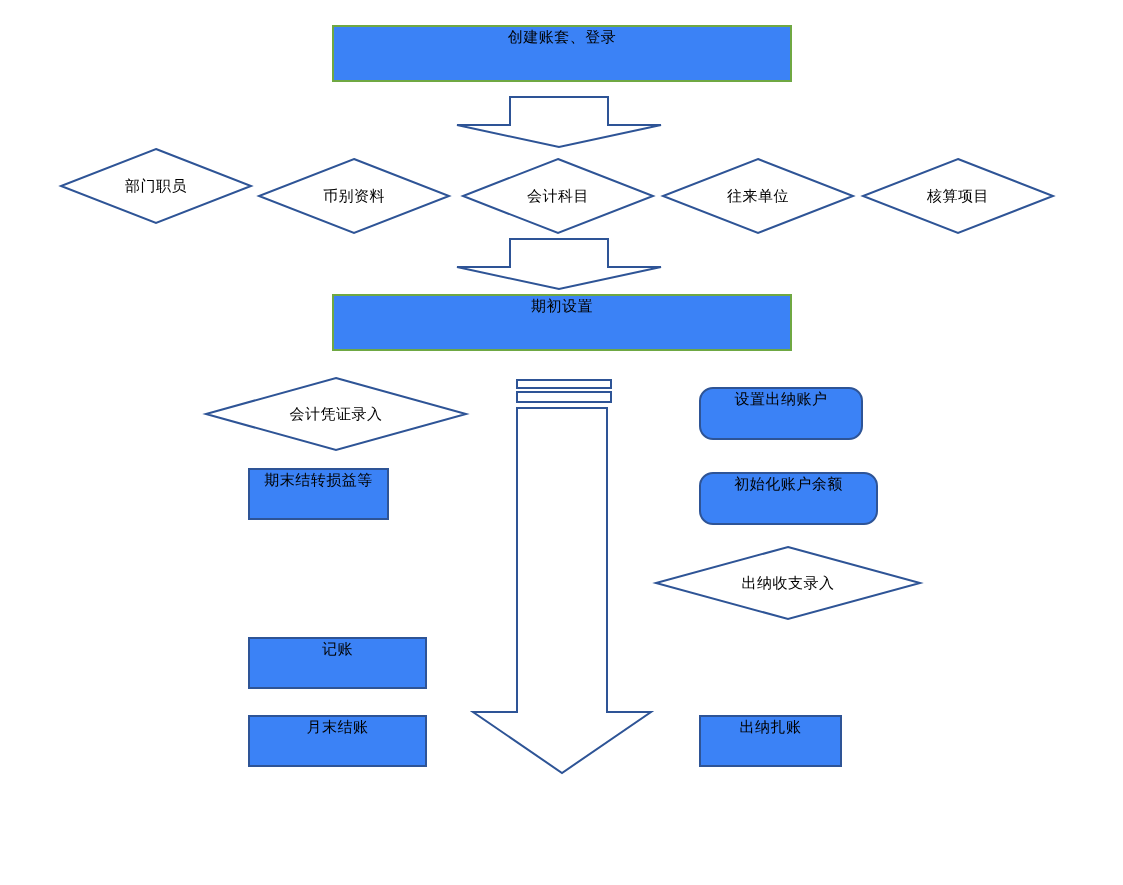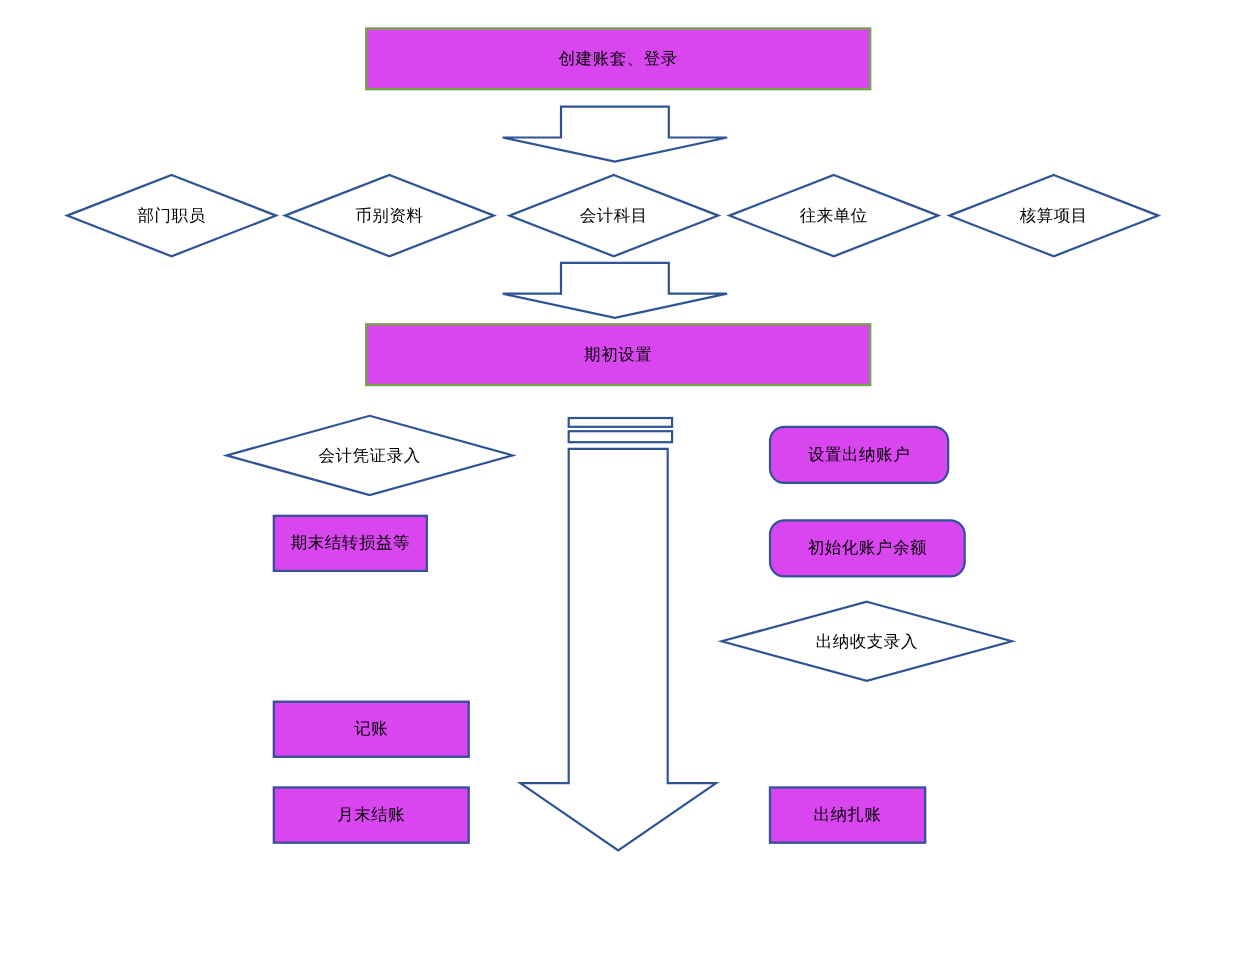--- a/index.html
+++ b/index.html
@@ -14,28 +14,27 @@
     position: relative;
     width: 1123px;
     height: 885px;
     background: #ffffff;
     overflow: hidden;
   }
   .node {
     position: absolute;
     box-sizing: border-box;
     display: flex;
-    align-items: center;
     justify-content: center;
     text-align: center;
     color: #000000;
     font-size: 15px;
     line-height: 1.3;
     letter-spacing: 0.5px;
-    background: #d946ef;
+    background: #3b82f6;
   }
   .rect-green {
     border: 2px solid #6FA843;
   }
   .rect-blue {
     border: 2px solid #2E5496;
   }
   .rect-blue-round {
     border: 2px solid #2E5496;
     border-radius: 14px;
@@ -85,21 +84,21 @@
 <div id="canvas">
 
   <div class="node rect-green" style="left:332px; top:25px; width:460px; height:57px;">
     <span>创建账套、登录</span>
   </div>
 
   <svg class="arrow-svg" style="left:456px; top:96px; width:206px; height:52px;" viewBox="0 0 206 52">
     <path class="arrow-path" d="M 54 1 L 152 1 L 152 29 L 205 29 L 103 51 L 1 29 L 54 29 Z"></path>
   </svg>
 
-  <div class="diamond-wrap" style="left:60px; top:158px; width:192px; height:76px;">
+  <div class="diamond-wrap" style="left:60px; top:148px; width:192px; height:76px;">
     <svg width="192" height="76" viewBox="0 0 192 76">
       <polygon points="96,1 191,38 96,75 1,38" fill="#ffffff" stroke="#2E5496" stroke-width="2"></polygon>
     </svg>
     <div class="diamond-label">部门职员</div>
   </div>
 
   <div class="diamond-wrap" style="left:258px; top:158px; width:192px; height:76px;">
     <svg width="192" height="76" viewBox="0 0 192 76">
       <polygon points="96,1 191,38 96,75 1,38" fill="#ffffff" stroke="#2E5496" stroke-width="2"></polygon>
     </svg>

